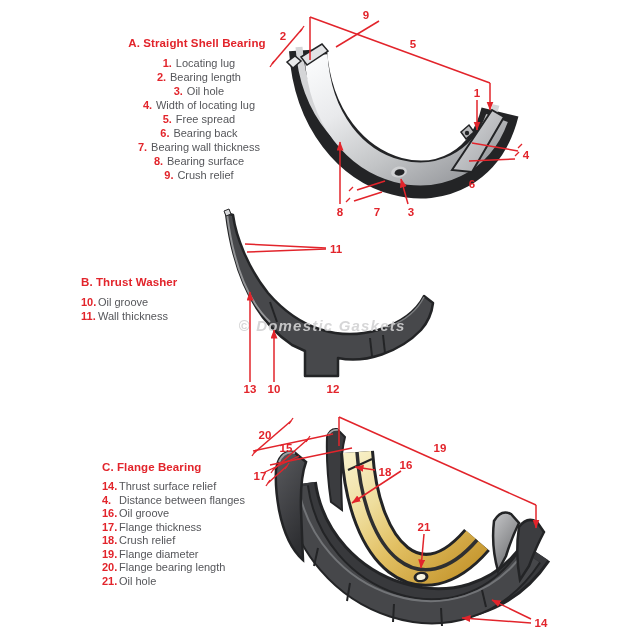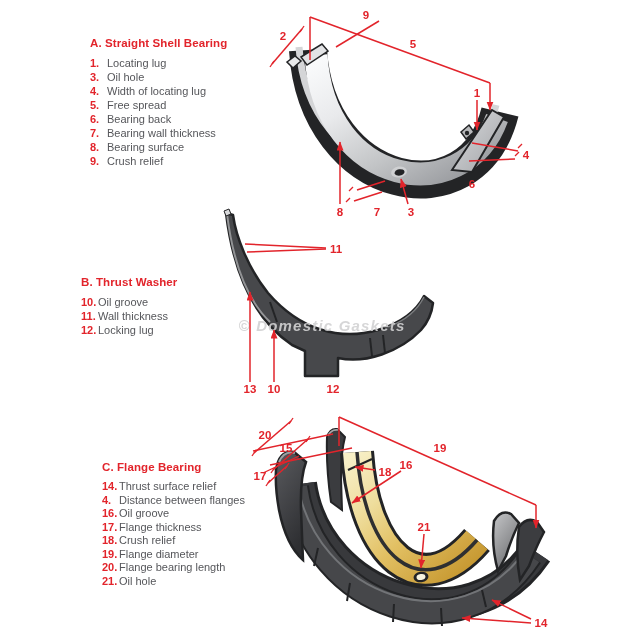--- a/index.html
+++ b/index.html
@@ -6,54 +6,54 @@
   .canvas{position:relative;width:640px;height:640px;background:#ffffff;overflow:hidden;
           font-family:"Liberation Sans",sans-serif;}
   .diagram-svg{position:absolute;left:0;top:0;width:640px;height:640px;}
   .legend{position:absolute;width:200px;}
   .legend-title{font-size:11.5px;font-weight:700;color:#e2242b;margin:0 0 7px 0;letter-spacing:.1px;}
   .legend ol{list-style:none;margin:0;padding:0;}
   .legend li{font-size:11px;line-height:14px;color:#55565a;white-space:nowrap;}
   .legend.tight li{line-height:13.5px;}
   .legend .num{display:inline-block;width:17px;color:#e2242b;font-weight:700;}
   .legend .lbl{color:#55565a;font-weight:400;}
-  #legend-a{left:90px;top:37px;}
+  #legend-a{left:97px;top:37px;text-align:center;}
   #legend-b{left:81px;top:276px;}
   #legend-c{left:81px;top:461px;margin-left:21px;}
   text.co{font-family:"Liberation Sans",sans-serif;font-size:11.5px;font-weight:700;fill:#e2242b;}
   .rl{stroke:#e2242b;stroke-width:1.5;fill:none;}
   .rlt{stroke:#e2242b;stroke-width:1.3;fill:none;}
   text.wm{font-family:"Liberation Sans",sans-serif;font-size:15px;font-weight:700;font-style:italic;
           fill:#d2d2d3;letter-spacing:1.2px;opacity:.9;}
 </style>
 </head>
 <body>
 
 <div class="canvas">
 
   <div class="legend" id="legend-a">
     <div class="legend-title">A. Straight Shell Bearing</div>
     <ol>
       <li><span class="num">1.</span><span class="lbl">Locating lug</span></li>
+      <li><span class="num">2.</span><span class="lbl">Bearing length</span></li>
       <li><span class="num">3.</span><span class="lbl">Oil hole</span></li>
       <li><span class="num">4.</span><span class="lbl">Width of locating lug</span></li>
       <li><span class="num">5.</span><span class="lbl">Free spread</span></li>
       <li><span class="num">6.</span><span class="lbl">Bearing back</span></li>
       <li><span class="num">7.</span><span class="lbl">Bearing wall thickness</span></li>
       <li><span class="num">8.</span><span class="lbl">Bearing surface</span></li>
       <li><span class="num">9.</span><span class="lbl">Crush relief</span></li>
     </ol>
   </div>
 
   <div class="legend" id="legend-b">
     <div class="legend-title">B. Thrust Washer</div>
     <ol>
       <li><span class="num">10.</span><span class="lbl">Oil groove</span></li>
       <li><span class="num">11.</span><span class="lbl">Wall thickness</span></li>
-      <li><span class="num">12.</span><span class="lbl">Locking lug</span></li>
     </ol>
   </div>
 
   <div class="legend tight" id="legend-c">
     <div class="legend-title">C. Flange Bearing</div>
     <ol>
       <li><span class="num">14.</span><span class="lbl">Thrust surface relief</span></li>
       <li><span class="num">4.</span><span class="lbl">Distance between flanges</span></li>
       <li><span class="num">16.</span><span class="lbl">Oil groove</span></li>
       <li><span class="num">17.</span><span class="lbl">Flange thickness</span></li>

